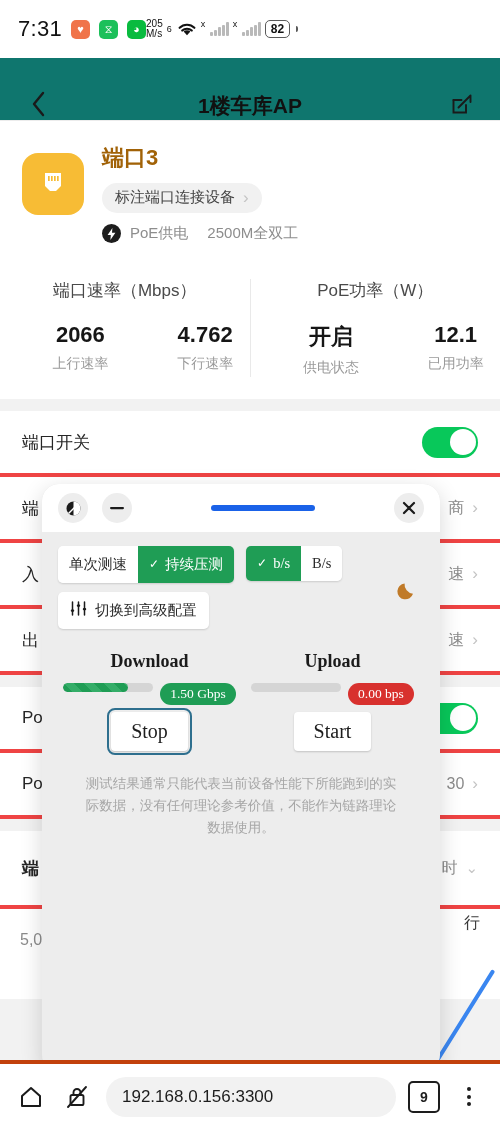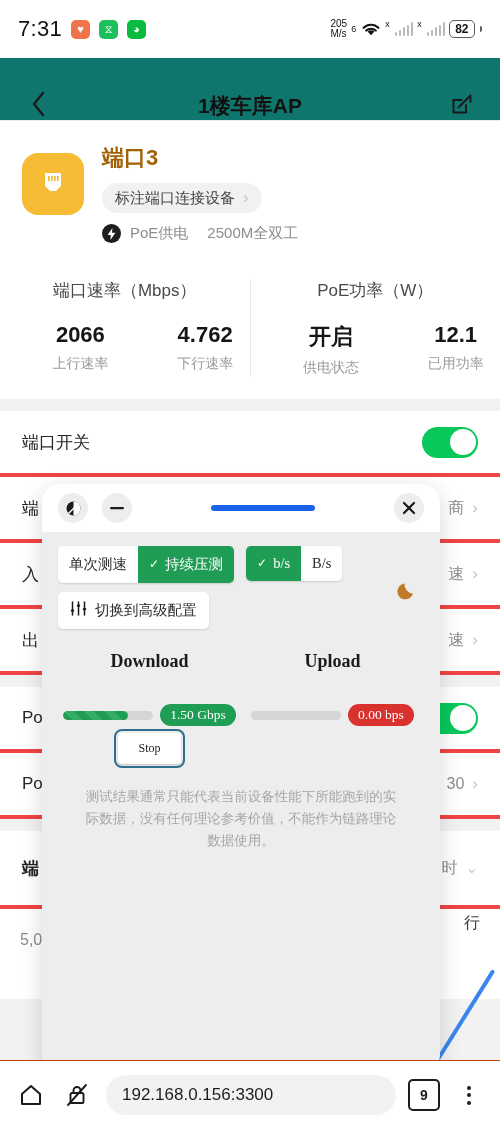--- a/index.html
+++ b/index.html
@@ -5,21 +5,21 @@
   html,body{margin:0;padding:0;}
   body{
     width:500px;height:1129px;position:relative;overflow:hidden;
     background:#f2f2f2;
     font-family:"Liberation Sans","DejaVu Sans",sans-serif;
     -webkit-font-smoothing:antialiased;
   }
   .app{position:absolute;inset:0;background:#f2f2f2;}
 
   
-  .statusbar{height:58px;display:flex;align-items:center;justify-content:space-between;padding:0 18px;background:#ffffff;}
+  .statusbar{height:58px;display:flex;align-items:center;justify-content:flex-start;padding:0 18px;background:#ffffff;}
   .sb-left{display:flex;align-items:center;gap:9px;}
   .sb-time{font-size:22px;font-weight:500;color:#121212;letter-spacing:.3px;}
   .sb-appicon{width:19px;height:19px;border-radius:5px;display:flex;align-items:center;justify-content:center;font-size:11px;color:#fff;}
   .ic-health{background:#f0744a;}
   .ic-hour{background:#1cc05a;}
   .ic-wechat{background:#09bb3f;}
   .sb-right{display:flex;align-items:center;gap:4px;}
   .sb-speed{font-size:10px;line-height:10px;color:#121212;text-align:left;}
   .sb-wifi{position:relative;display:flex;align-items:flex-end;}
   .wifi-g{font-size:9px;color:#121212;margin-right:1px;}
@@ -38,21 +38,21 @@
   .navbar{height:62px;background:#0f766e;display:flex;align-items:flex-end;justify-content:space-between;padding:0 22px;border-bottom:1px solid #ececec;}
   .nav-title{font-size:21px;font-weight:700;color:#111;}
   .nav-ic{width:32px;height:32px;display:flex;align-items:center;justify-content:center;}
 
   
   .card{background:#fff;}
   .port-head{display:flex;padding:22px 22px 18px 22px;gap:18px;align-items:flex-start;}
   .port-icon{width:62px;height:62px;border-radius:16px;background:#f7bc35;display:flex;align-items:center;justify-content:center;flex:0 0 auto;margin-top:10px;}
   .port-meta{flex:1;min-width:0;}
   .port-title{font-size:22px;font-weight:700;color:#a16207;margin:0 0 10px 0;}
-  .port-tag{display:inline-flex;align-items:center;gap:8px;background:#f1f1f1;border-radius:15px;padding:5px 13px;font-size:15px;color:#444;}
+  .port-tag{display:inline-flex;gap:8px;background:#f1f1f1;border-radius:15px;padding:5px 13px;font-size:15px;color:#444;}
   .port-sub{display:flex;align-items:center;gap:9px;margin-top:11px;font-size:15px;color:#8d8d8d;}
   .poe-dot{width:19px;height:19px;border-radius:50%;background:#1d1d1d;display:flex;align-items:center;justify-content:center;}
 
   
   .stats{display:flex;background:#fff;padding:18px 0 22px 0;}
   .stat-group{flex:1;text-align:center;}
   .stat-group + .stat-group{border-left:1px solid #e9e9e9;}
   .stat-head{font-size:17px;color:#4a4a4a;margin-bottom:20px;}
   .stat-row{display:flex;}
   .stat-col{flex:1;margin-left:36px;}
@@ -92,34 +92,34 @@
   .seg{display:flex;border-radius:5px;overflow:hidden;box-shadow:0 1px 2px rgba(0,0,0,.14);}
   .seg button{border:0;font-family:inherit;font-size:14.5px;padding:9px 11px;background:#fff;color:#2b2b2b;display:flex;align-items:center;gap:6px;cursor:pointer;}
   .seg button.active{background:#1f9d55;color:#fff;}
   .seg .tick{font-size:12px;}
   .adv{margin-top:9px;display:inline-flex;align-items:center;gap:8px;background:#fff;border-radius:5px;padding:9px 12px;font-size:14.5px;color:#2b2b2b;box-shadow:0 1px 2px rgba(0,0,0,.14);cursor:pointer;}
   .moon{position:absolute;right:22px;top:48px;font-size:22px;color:#c07a28;line-height:1;}
 
   .dl-ul{display:flex;margin-top:22px;}
   .dl-col{flex:1;text-align:center;}
   .dl-title{font-size:18px;font-weight:700;color:#1b1b1b;}
-  .bar-row{display:flex;align-items:center;justify-content:center;gap:7px;margin-top:32px;}
+  .bar-row{display:flex;align-items:flex-start;justify-content:center;gap:7px;margin-top:11px;}
   .pbar{width:90px;height:9px;border-radius:5px;background:#d5d5d5;overflow:hidden;}
   .pbar .fill{height:100%;border-radius:5px;background:
      repeating-linear-gradient(45deg,#1f9d55 0 7px,#34ad68 7px 14px);}
   .badge{border-radius:11px;padding:3px 10px;font-size:13.5px;color:#fff;white-space:nowrap;}
   .badge.green{background:#1f9d55;}
   .badge.red{background:#d8312e;}
-  .actbtn{margin-top:7px;display:inline-block;background:#fff;border:0;border-radius:4px;padding:8px 20px;font-size:12px;font-family:inherit;color:#1d1d1d;box-shadow:0 1px 2px rgba(0,0,0,.18);cursor:pointer;}
+  .actbtn{margin-top:7px;display:inline-block;background:#fff;border:0;border-radius:4px;padding:8px 20px;font-size:20px;font-family:inherit;color:#1d1d1d;box-shadow:0 1px 2px rgba(0,0,0,.18);cursor:pointer;}
   .actbtn.focused{outline:2.5px solid #2e6f8e;outline-offset:2px;border-radius:4px;}
 
   .disclaimer{margin:22px 22px 0 22px;font-size:13.5px;line-height:22px;color:#a6a6a6;text-align:center;}
 
   
-  .browserbar{position:absolute;left:0;bottom:0;width:500px;height:69px;background:#fff;display:flex;align-items:center;gap:12px;padding:0 14px;z-index:50;box-sizing:border-box;border-top:1px solid #c2410c;}
+  .browserbar{position:absolute;left:0;bottom:0;width:500px;height:69px;background:#fff;display:flex;align-items:center;gap:12px;padding:0 14px;z-index:50;box-sizing:border-box;border-top:4px solid #c2410c;}
   .bb-ic{width:34px;height:34px;display:flex;align-items:center;justify-content:center;flex:0 0 auto;}
   .urlbox{flex:1;height:40px;background:#f2f2f2;border-radius:20px;display:flex;align-items:center;padding:0 16px;font-size:17px;color:#1d1d1d;}
   .tabcount{width:28px;height:28px;border:2px solid #1d1d1d;border-radius:5px;display:flex;align-items:center;justify-content:center;font-size:14px;font-weight:600;color:#1d1d1d;}
   .kebab{display:flex;flex-direction:column;gap:3.5px;align-items:center;}
   .kebab i{width:4px;height:4px;border-radius:50%;background:#1d1d1d;display:block;}
 </style>
 </head>
 <body>
 
 <div class="app">
@@ -377,20 +377,21 @@
           <button class="actbtn focused">Stop</button>
         </div>
         <div class="dl-col">
           <div class="dl-title">Upload</div>
           <div class="bar-row">
             <div class="pbar">
                 <div class="fill" id="ul-fill" style="width: 0%;"></div>
               </div>
             <div class="badge red">0.00 bps</div>
           </div>
+          <button class="actbtn">Start</button>
         </div>
       </div>
 
       <div class="disclaimer">测试结果通常只能代表当前设备性能下所能跑到的实际数据，没有任何理论参考价值，不能作为链路理论数据使用。</div>
     </div>
   </div>
 
   <div class="watermark">
     <div>Zeruns's Blog</div>
     <div>blog.zeruns.com</div>

